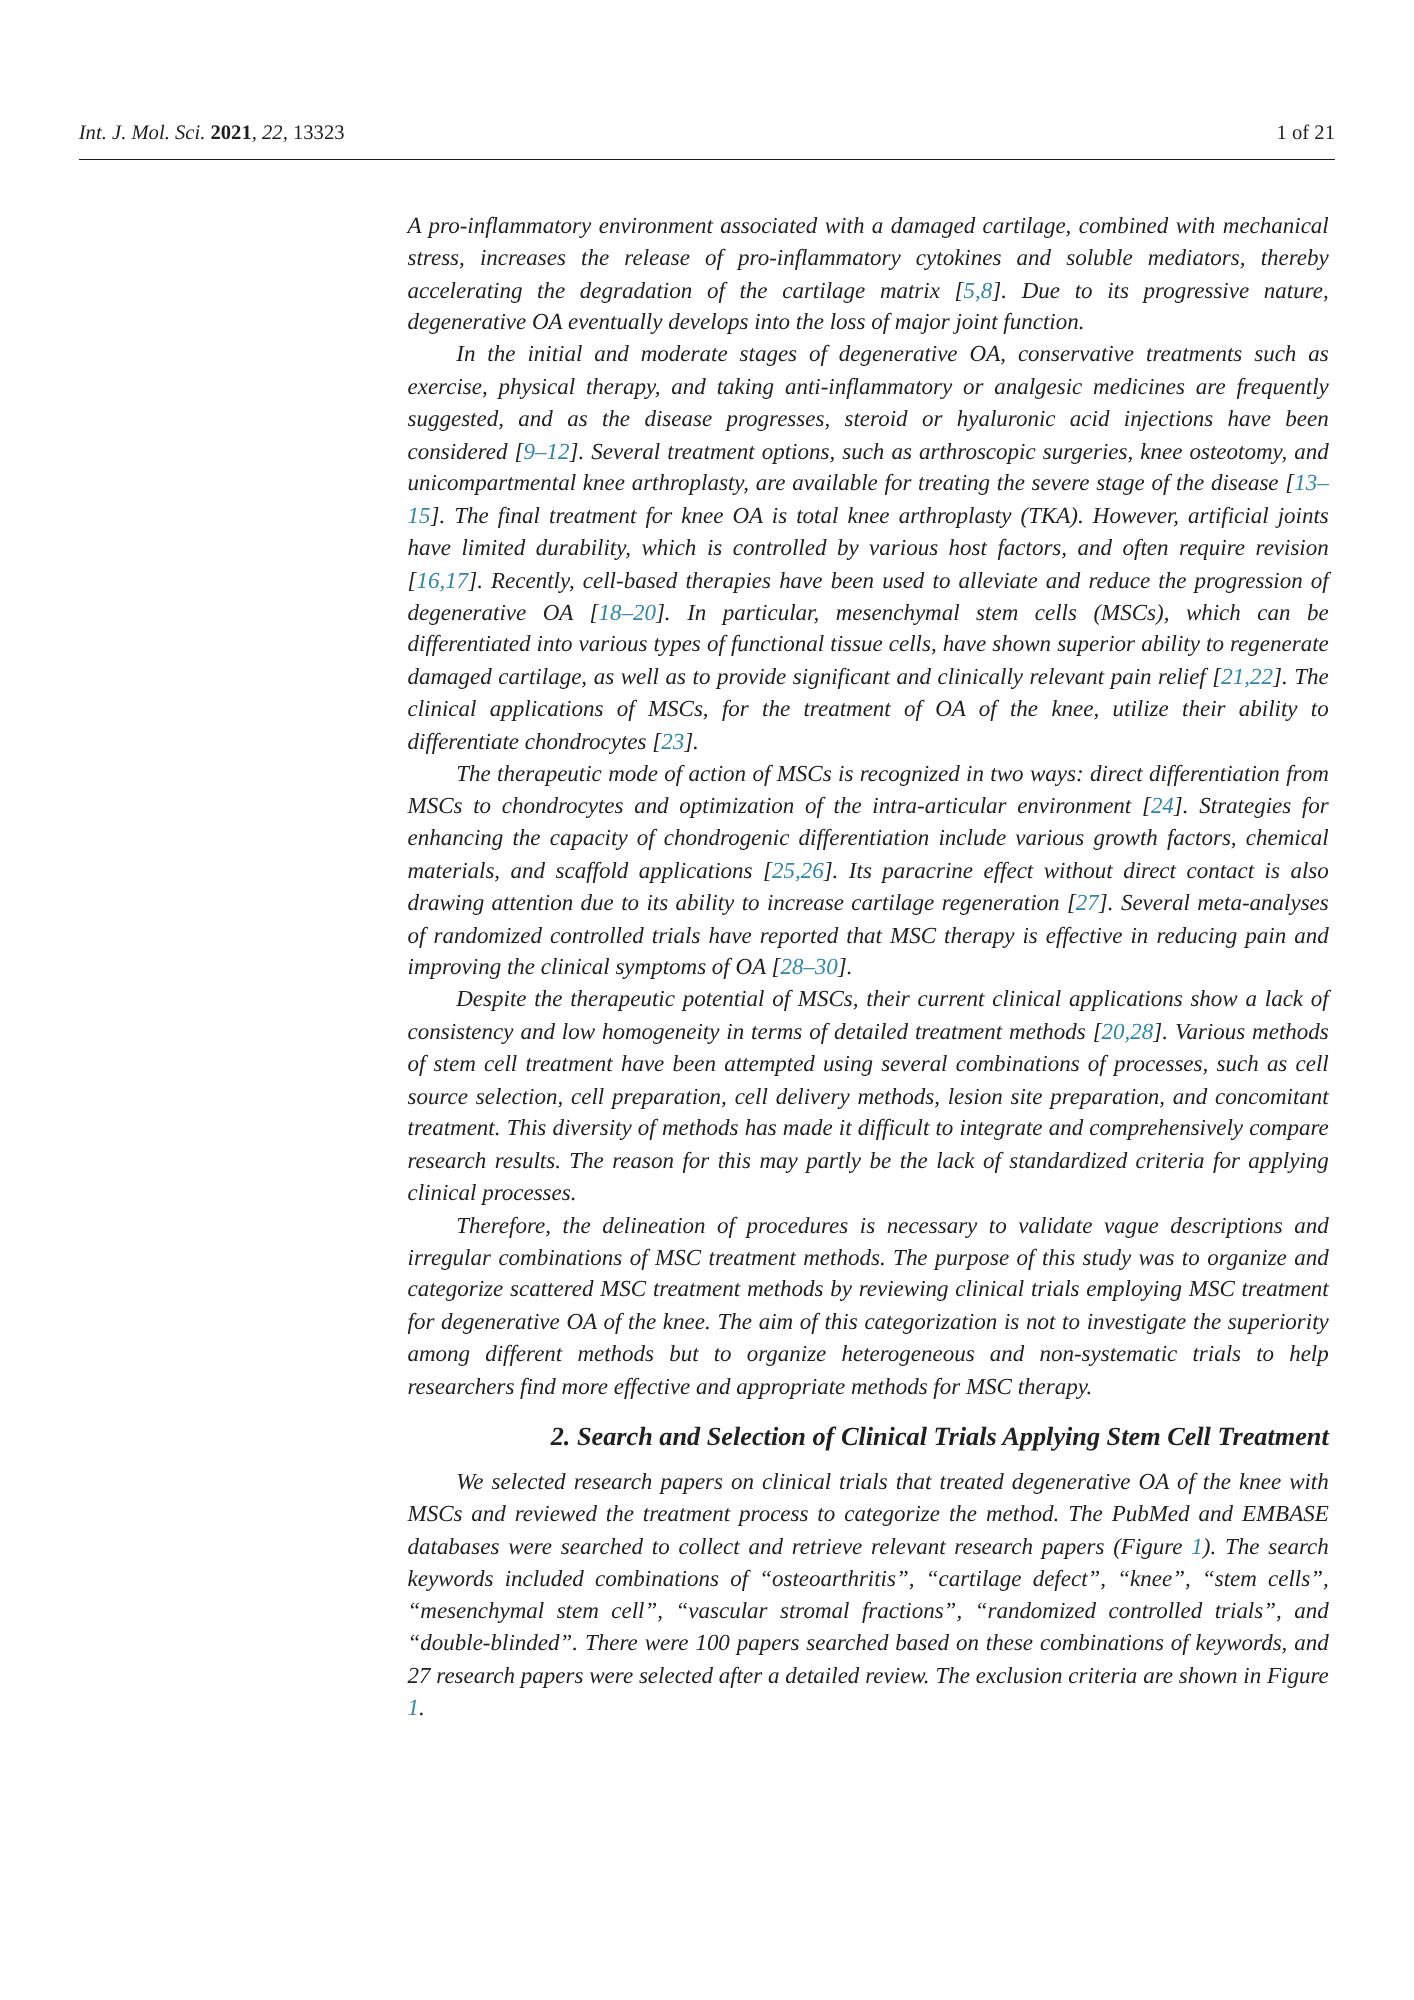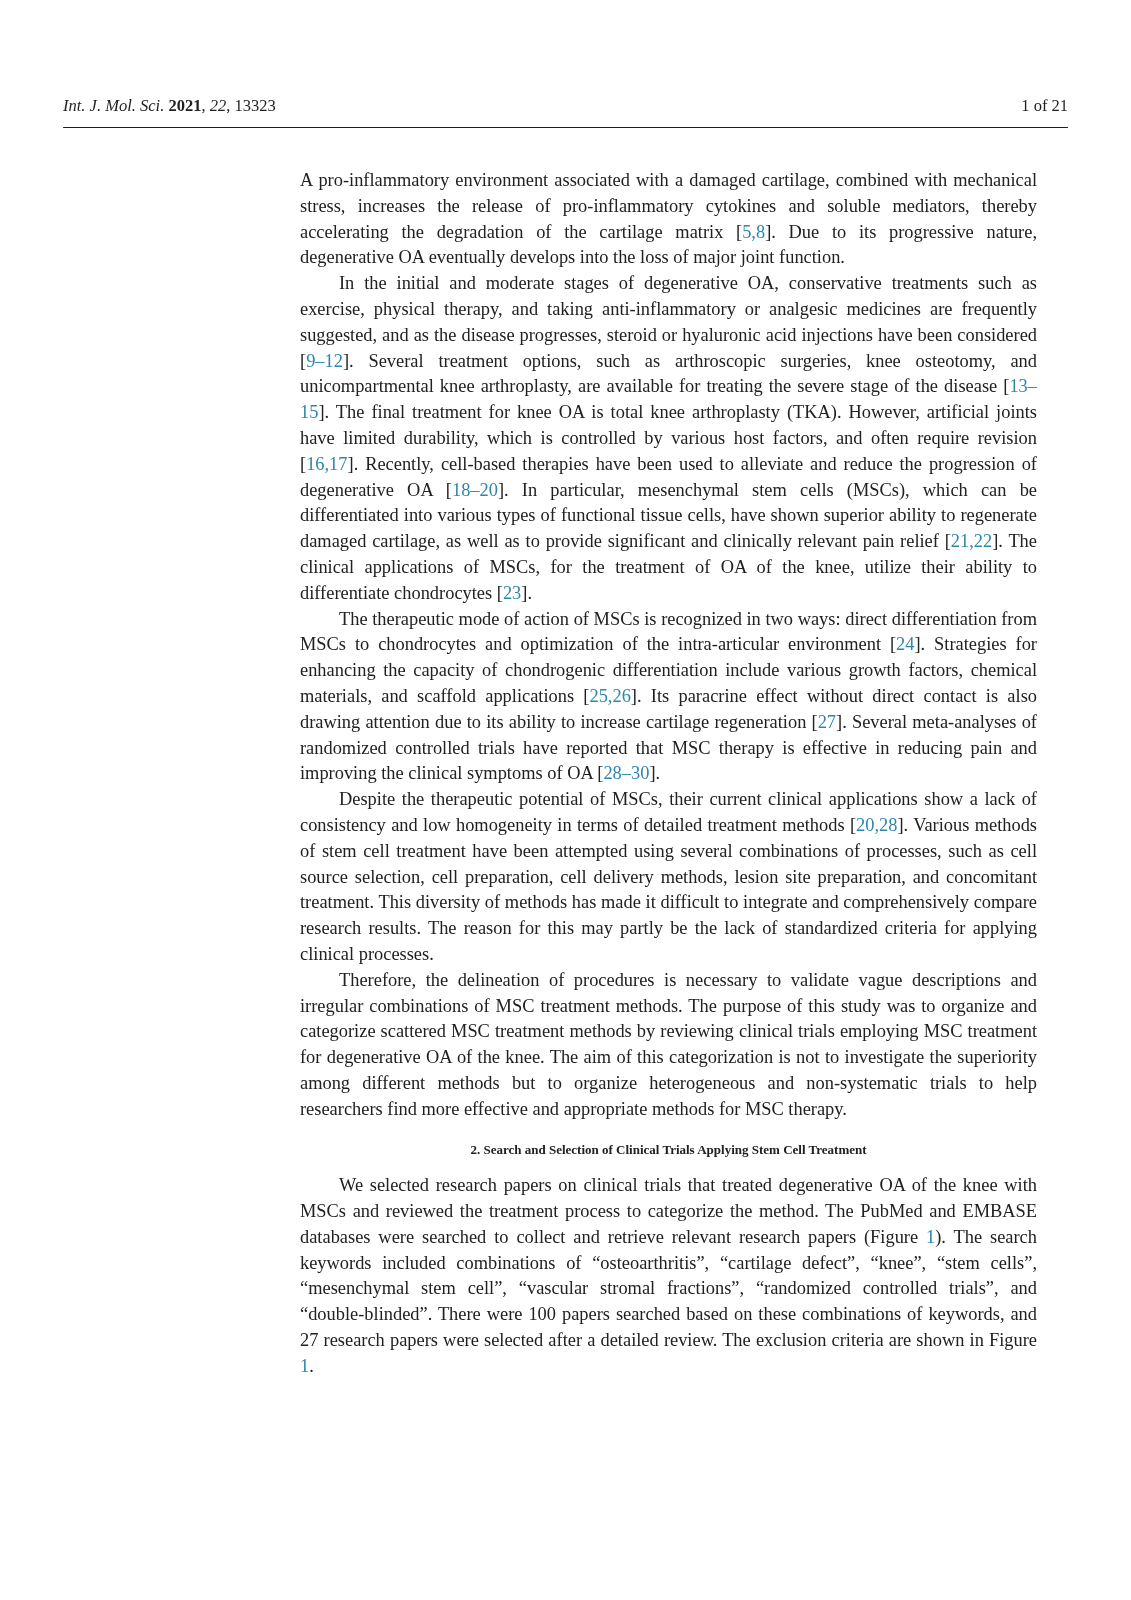--- a/index.html
+++ b/index.html
@@ -16,30 +16,31 @@
     display: flex; justify-content: space-between; align-items: baseline;
     font-size: 16.5px; color: #1f1f1f;
   }
   .running-head .italic { font-style: italic; }
   .running-head .bold { font-weight: bold; }
   .head-rule {
     position: absolute; top: 127px; left: 63px; right: 63px;
     border: none; border-top: 1.4px solid var(--rule); height: 0;
   }
   .content {
-    position: absolute; top: 168px; left: 300px; width: 737px;
+    position: absolute; top: 168px; left: 326px; width: 737px;
     font-size: 18.4px; line-height: 25.8px; text-align: justify;
     color: var(--text);
+    font-style: italic;
   }
   .para { margin: 0; }
   .para.indent { text-indent: 39px; }
   .cite { color: var(--cite); }
   .section-heading {
-    font-size: 13px; font-weight: bold; line-height: 25.8px;
-    margin-top: 15px; margin-bottom: 10px; text-align: center;
+    font-size: 21px; font-weight: bold; line-height: 25.8px;
+    margin-top: 15px; margin-bottom: 10px; text-align: right;
   }
 </style>
 </head>
 <body>
 
 <div class="page">
   <header class="running-head">
     <div class="head-left"><span class="italic">Int. J. Mol. Sci. </span><span class="bold">2021</span>, <span class="italic">22</span>, 13323</div>
     <div class="head-right">1 of 21</div>
   </header>

